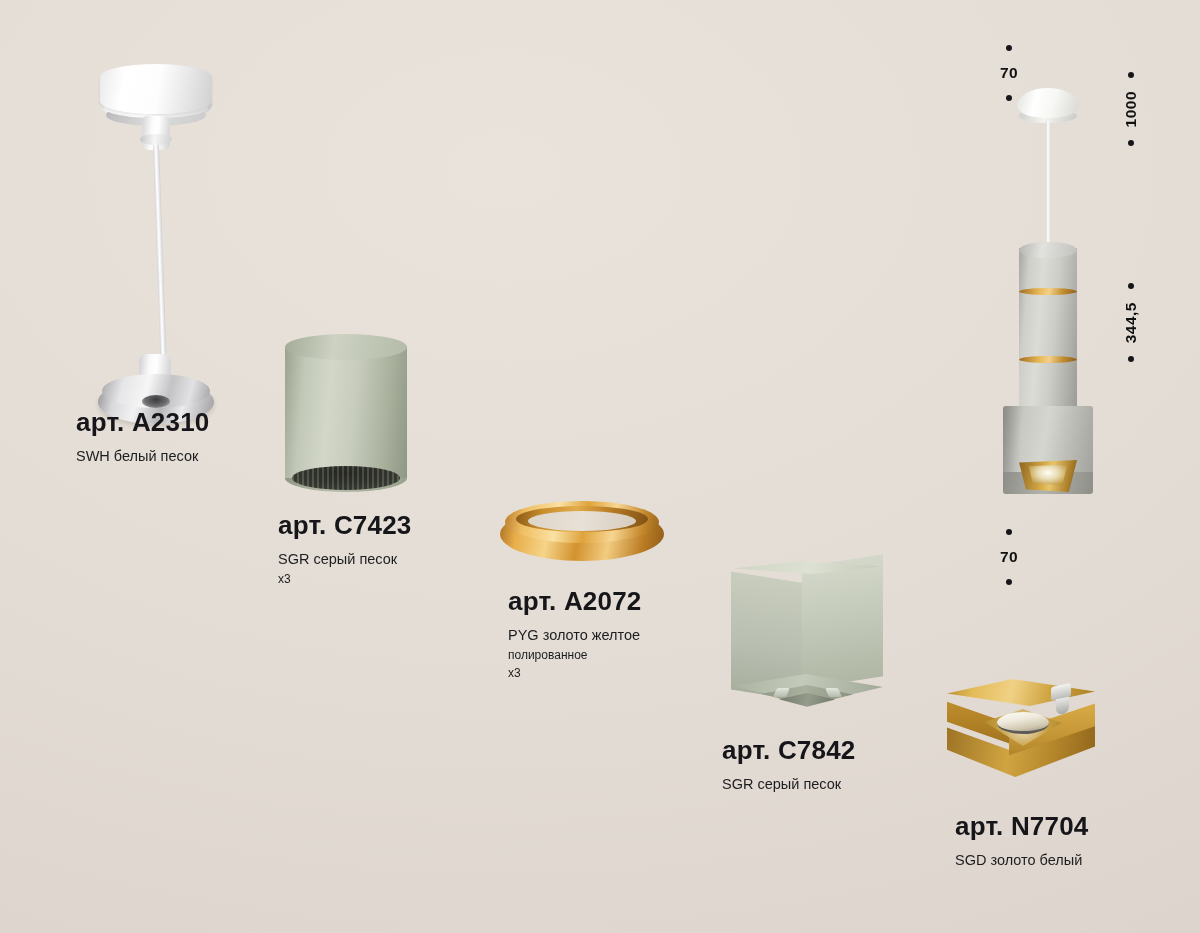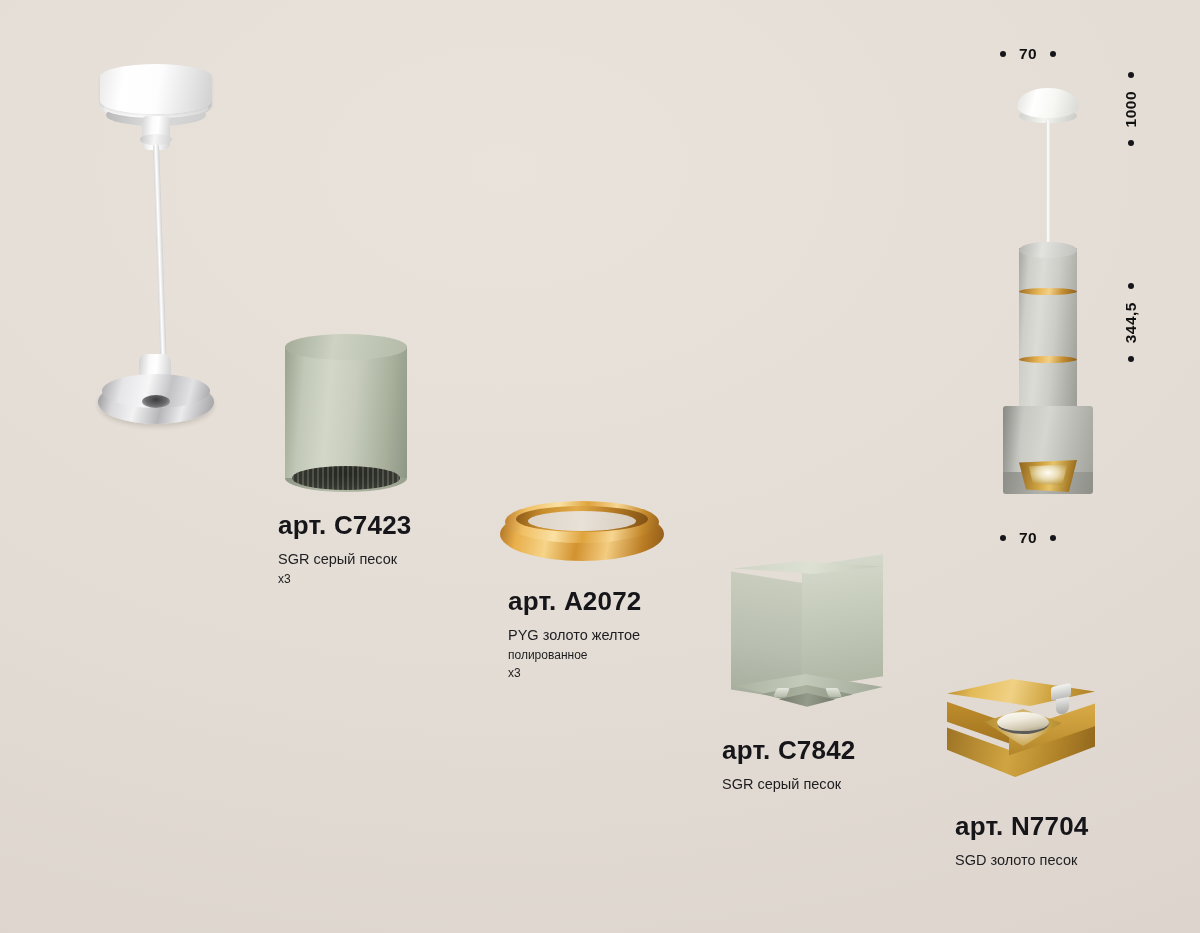--- a/index.html
+++ b/index.html
@@ -20,21 +20,21 @@
     font-size: 26px; font-weight: 700; color: #16161a;
     letter-spacing: .2px; white-space: nowrap; line-height: 1.15;
   }
   .label .sub {
     font-size: 14.5px; font-weight: 400; color: #1d1d20;
     line-height: 1.52; white-space: nowrap; margin-top: 7px;
   }
   .label .qty { font-size: 12px; color: #1d1d20; line-height: 1.52; }
 
   
-  .dim { position: absolute; color: #111; font-size: 15.5px; font-weight: 700; }
+  .dim { position: absolute; color: #111; font-size: 15.5px; font-weight: 700; flex-direction: column; }
   .dim-h { display: flex; align-items: center; gap: 13px; }
   .dim-v { display: flex; flex-direction: column; align-items: center; gap: 13px; }
   .dot { width: 6px; height: 6px; border-radius: 50%; background: #16161a; flex: none; }
   .dim-v .num { writing-mode: vertical-rl; transform: rotate(180deg); letter-spacing: .5px; }
   .dim-h .num { letter-spacing: .5px; }
 
   
   .art-obj { position: absolute; }
 
   
@@ -363,20 +363,24 @@
     <div class="as-cyl-top"></div>
     <div class="as-gold1"></div>
     <div class="as-gold2"></div>
     <div class="as-cube"></div>
     <div class="as-cube-shadow"></div>
     <div class="as-cube-bot"></div>
     <div class="as-cone-outer"></div>
     <div class="as-cone-in"></div>
   </div>
 
+  <div class="label" style="left:76px; top:408px;">
+    <div class="art">арт. A2310</div>
+    <div class="sub">SWH белый песок</div>
+  </div>
 
   <div class="label" style="left:278px; top:511px;">
     <div class="art">арт. C7423</div>
     <div class="sub">SGR серый песок</div>
     <div class="qty">x3</div>
   </div>
 
   <div class="label" style="left:508px; top:587px;">
     <div class="art">арт. A2072</div>
     <div class="sub">PYG золото желтое</div>
@@ -384,21 +388,21 @@
     <div class="qty">x3</div>
   </div>
 
   <div class="label" style="left:722px; top:736px;">
     <div class="art">арт. C7842</div>
     <div class="sub">SGR серый песок</div>
   </div>
 
   <div class="label" style="left:955px; top:812px;">
     <div class="art">арт. N7704</div>
-    <div class="sub">SGD золото песок</div>
+    <div class="sub">SGD золото белый</div>
   </div>
 
   <div class="dim dim-h" style="left:1000px; top:45px;">
     <span class="dot"></span>
     <span class="num">70</span>
     <span class="dot"></span>
   </div>
 
   <div class="dim dim-v" style="left:1122px; top:72px;">
     <span class="dot"></span>

